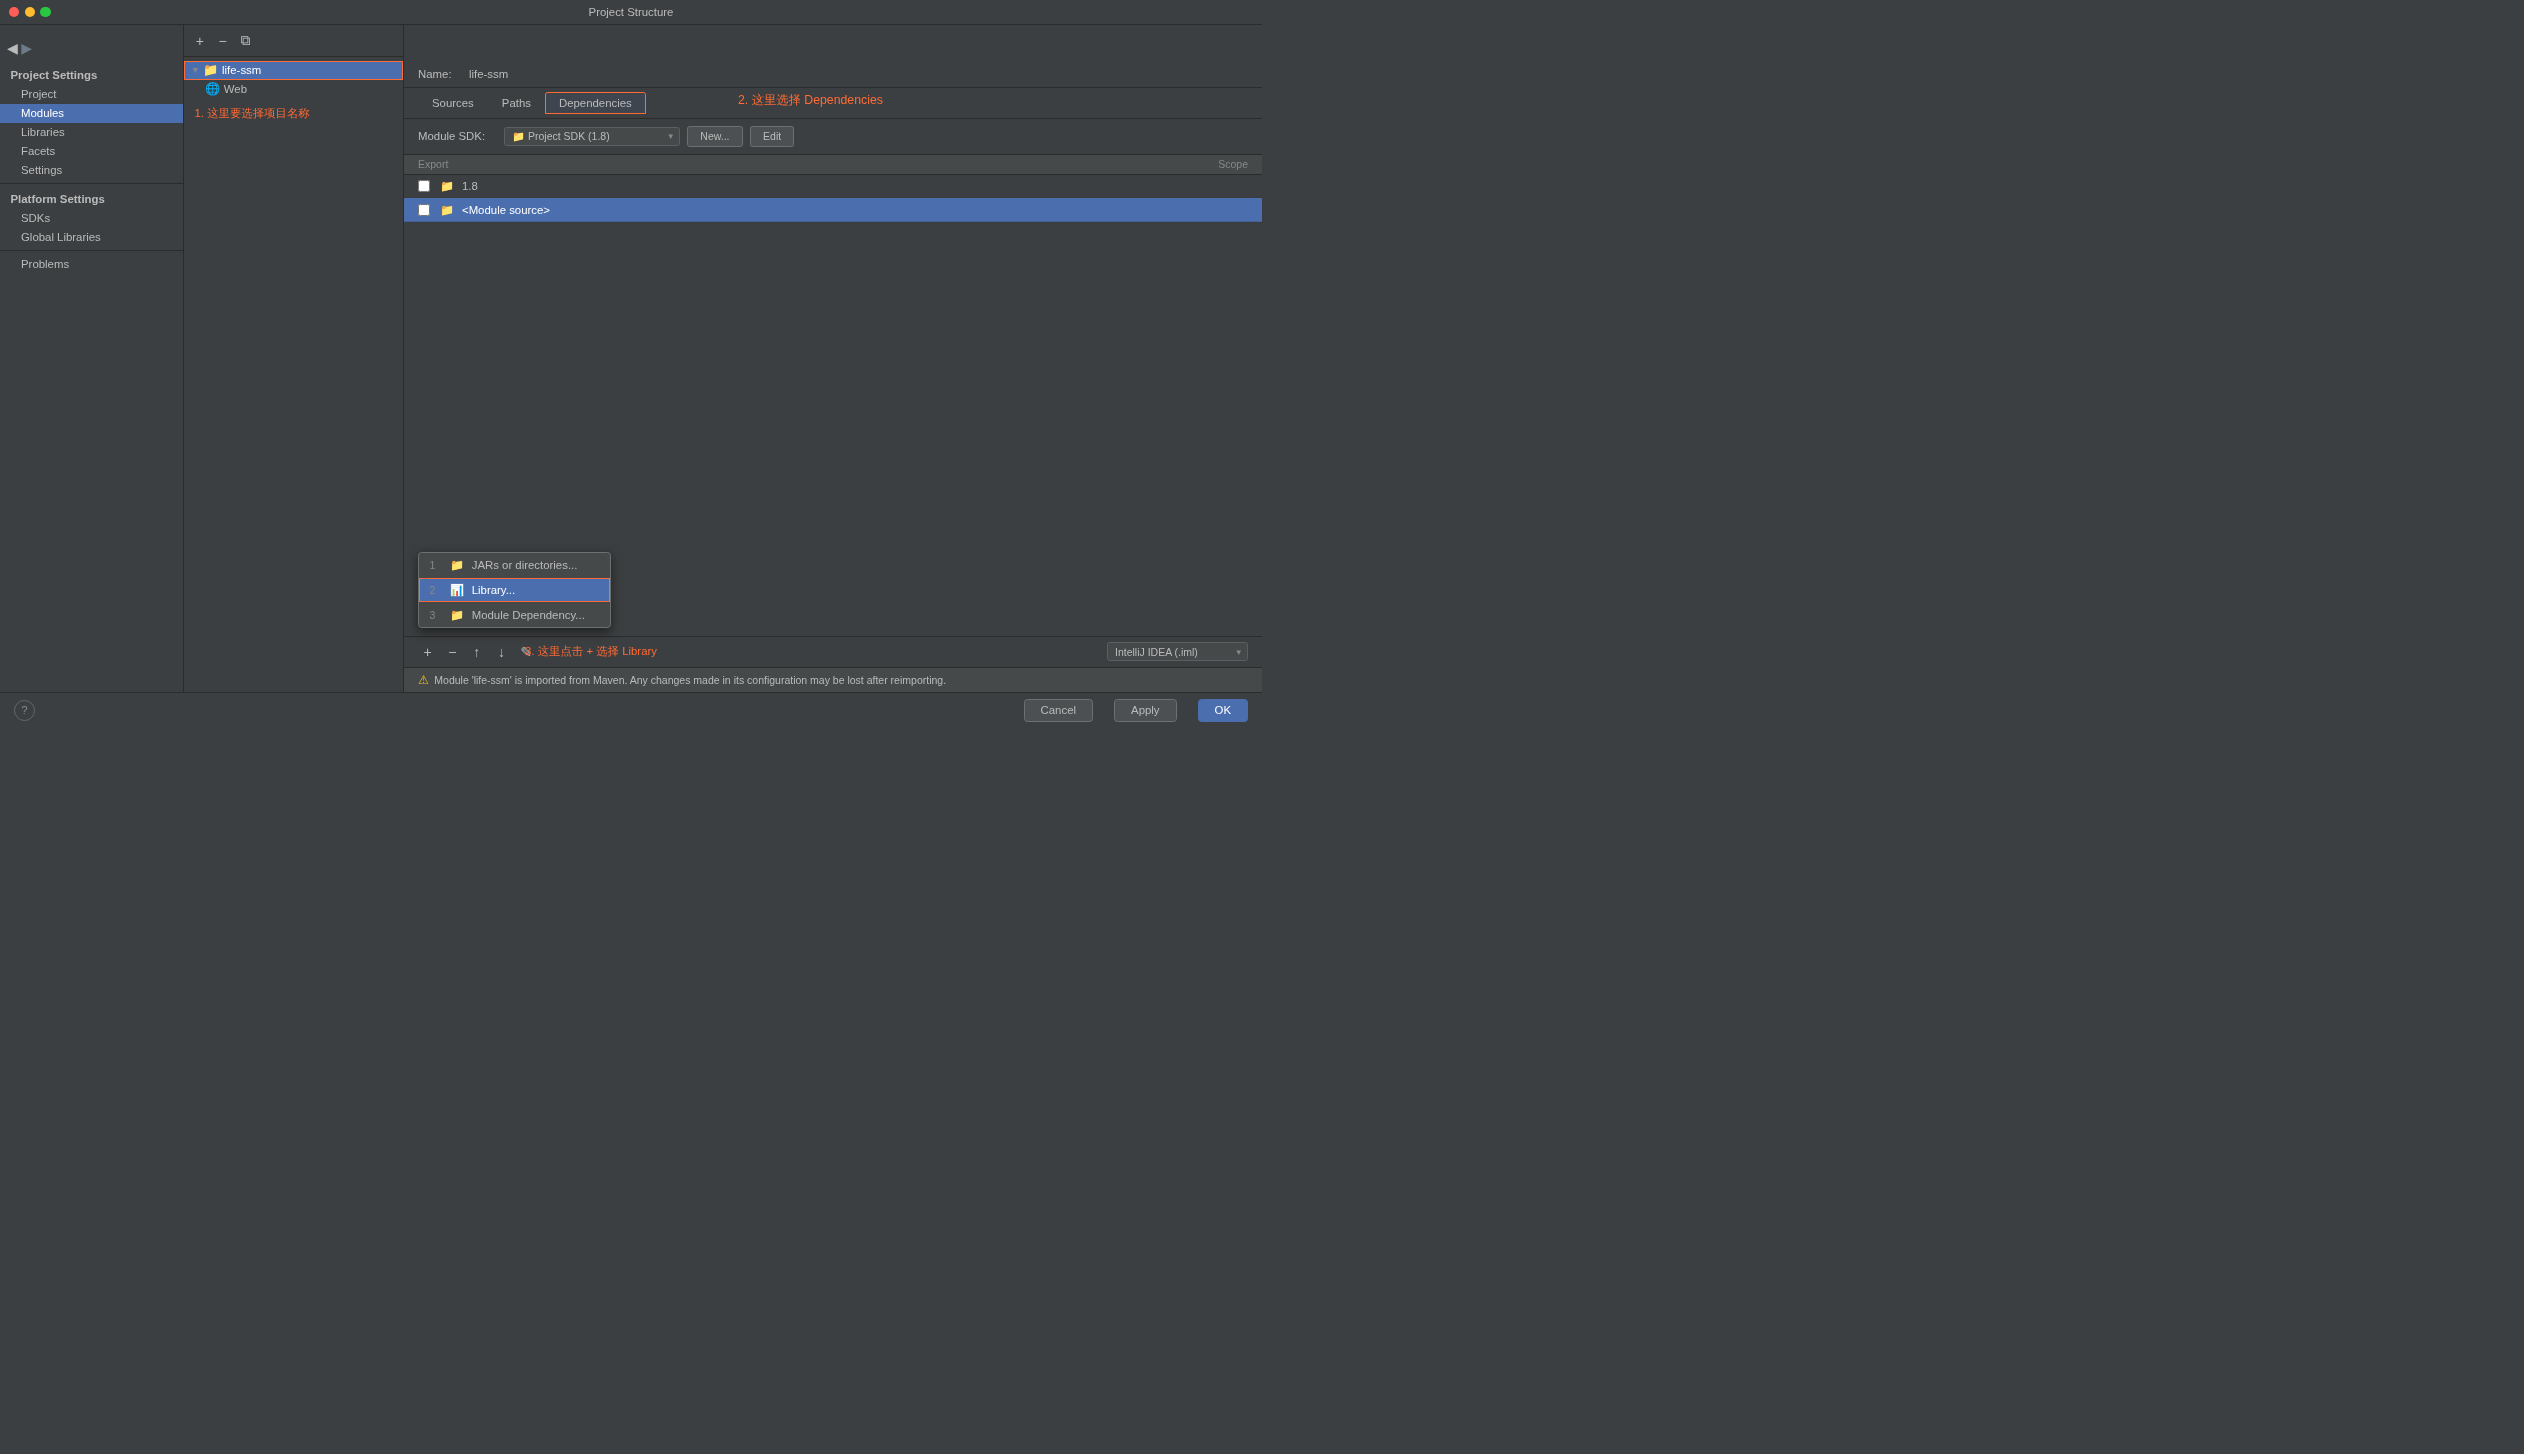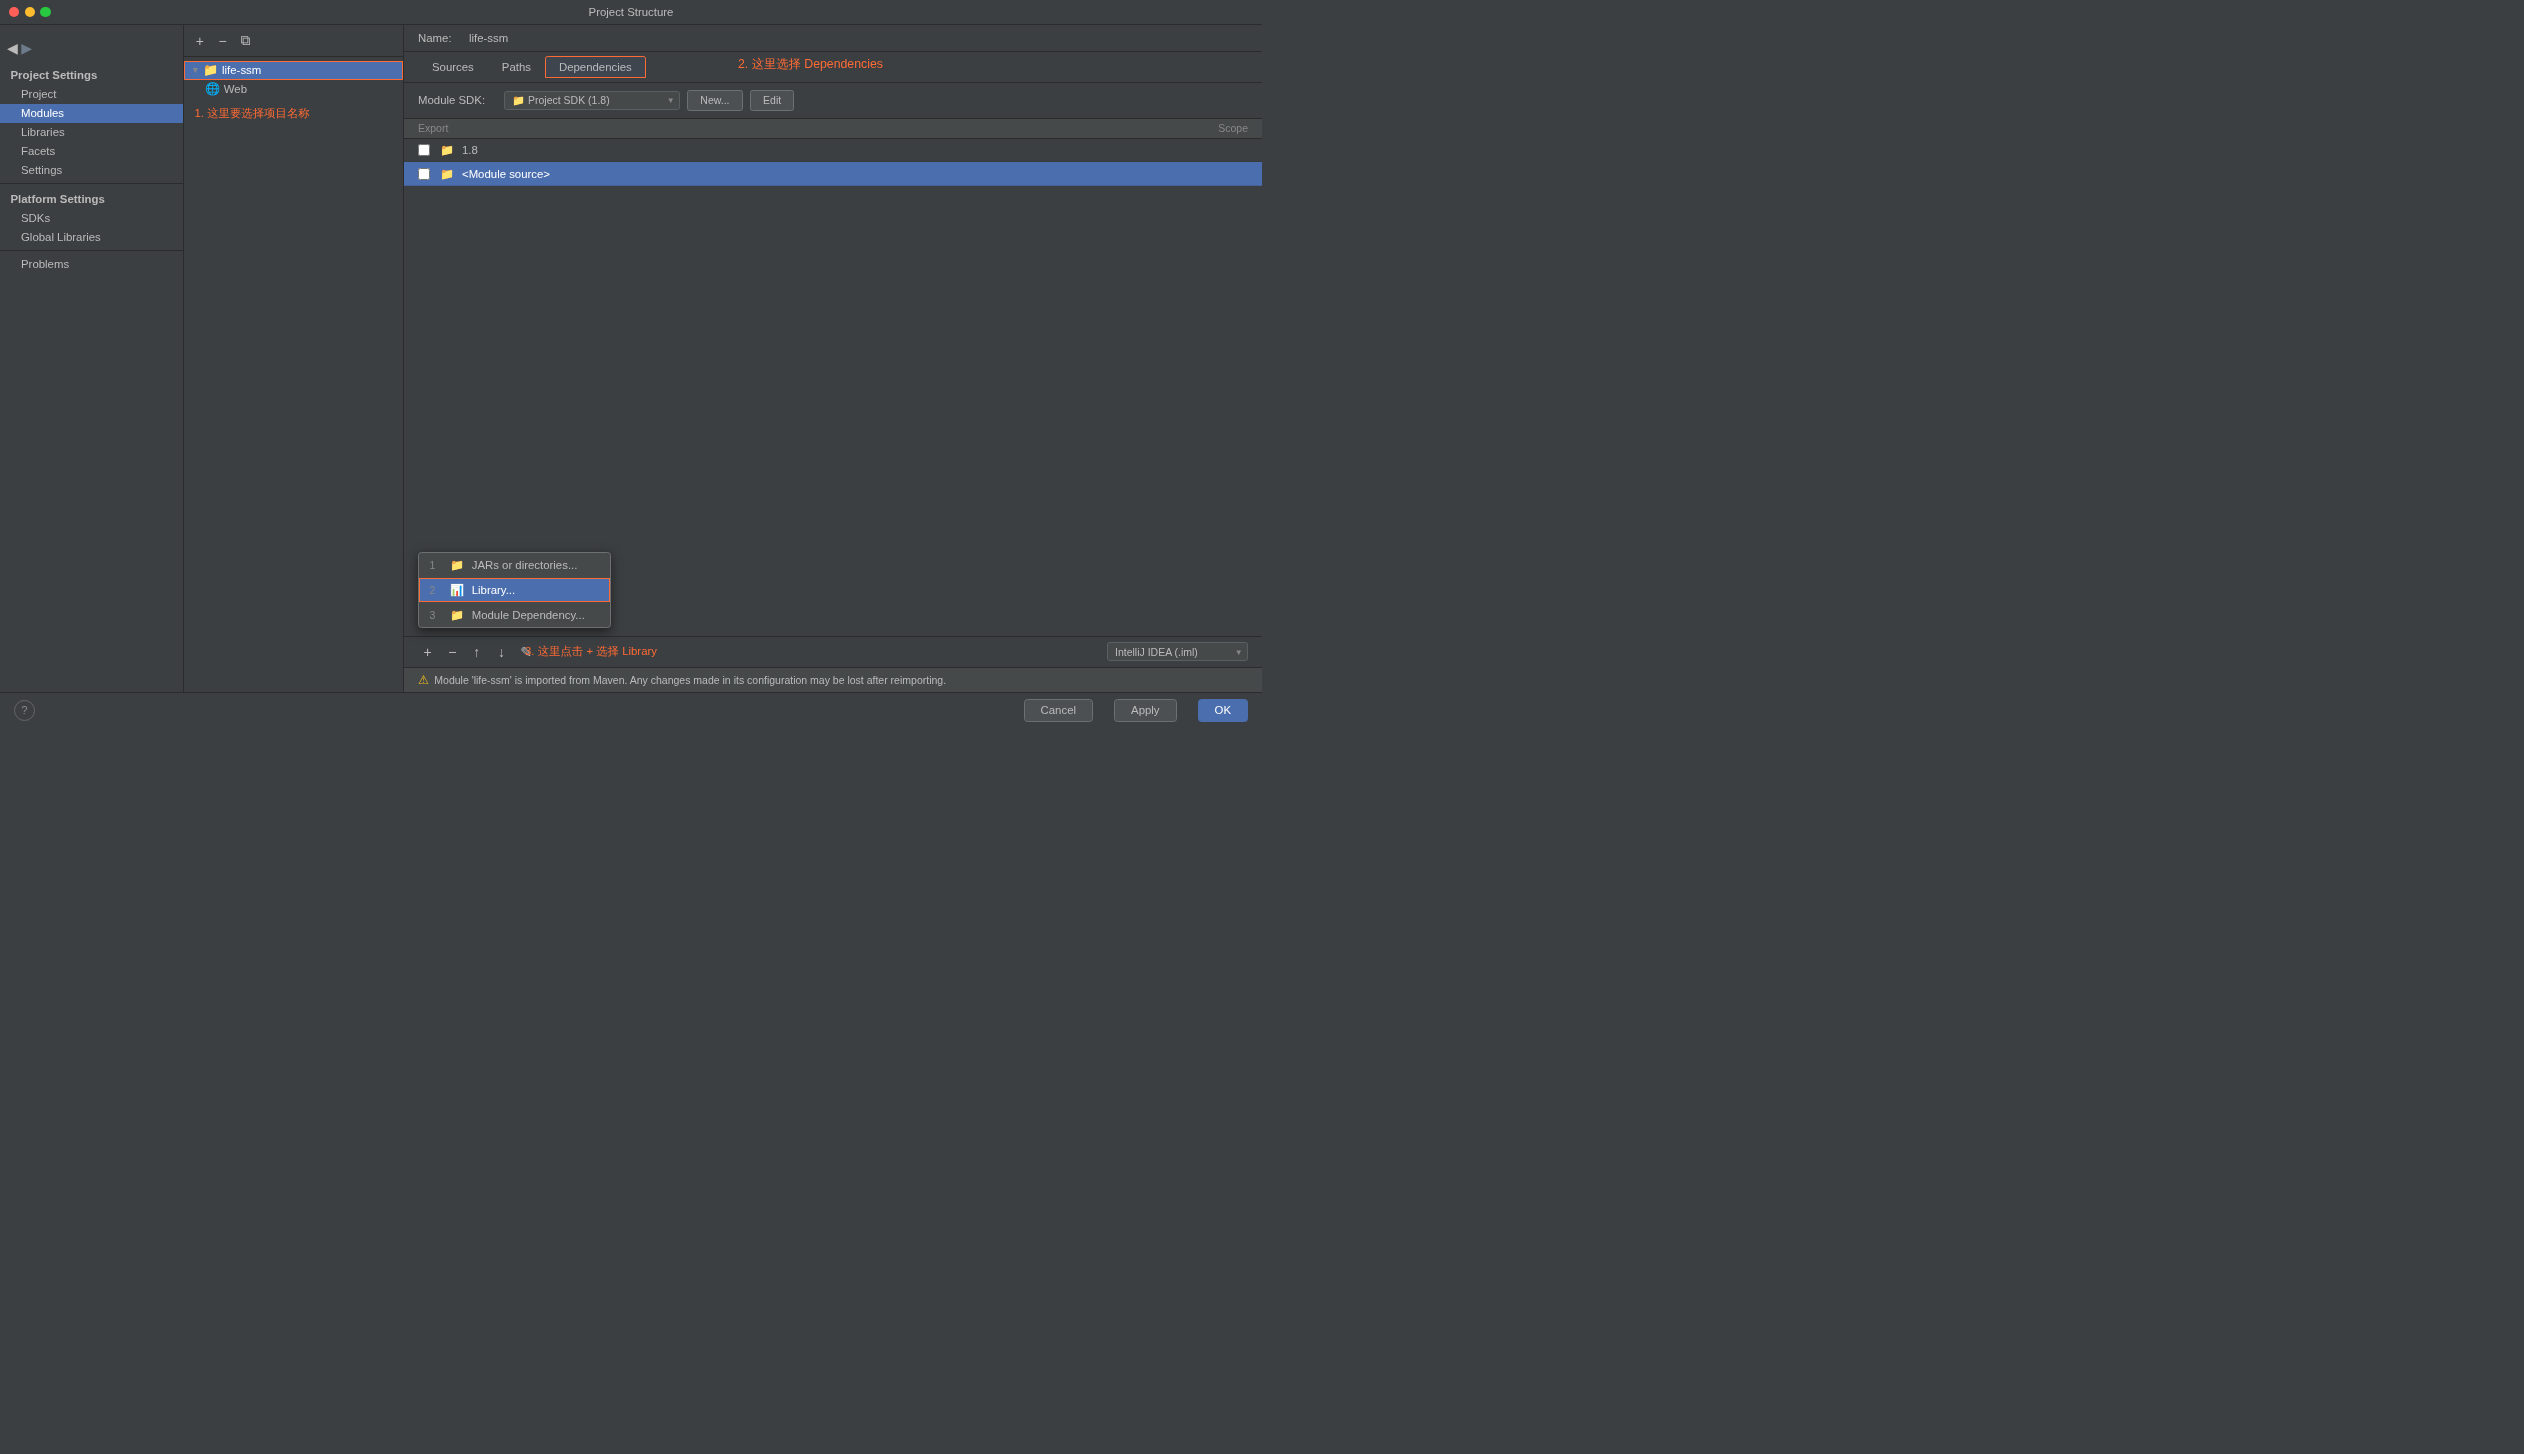--- a/index.html
+++ b/index.html
@@ -141,20 +141,21 @@
       overflow: hidden;
     }
 
     
     .name-row {
       display: flex;
       align-items: center;
       padding: 7px 14px;
       gap: 7px;
       border-bottom: 0.9px solid #2b2b2b;
+      margin-top: 36px;
     }
     .name-label {
       color: #bbbbbb;
       font-size: 11.4px;
       min-width: 44px;
     }
     .name-value {
       color: #bbbbbb;
       font-size: 11.4px;
     }

